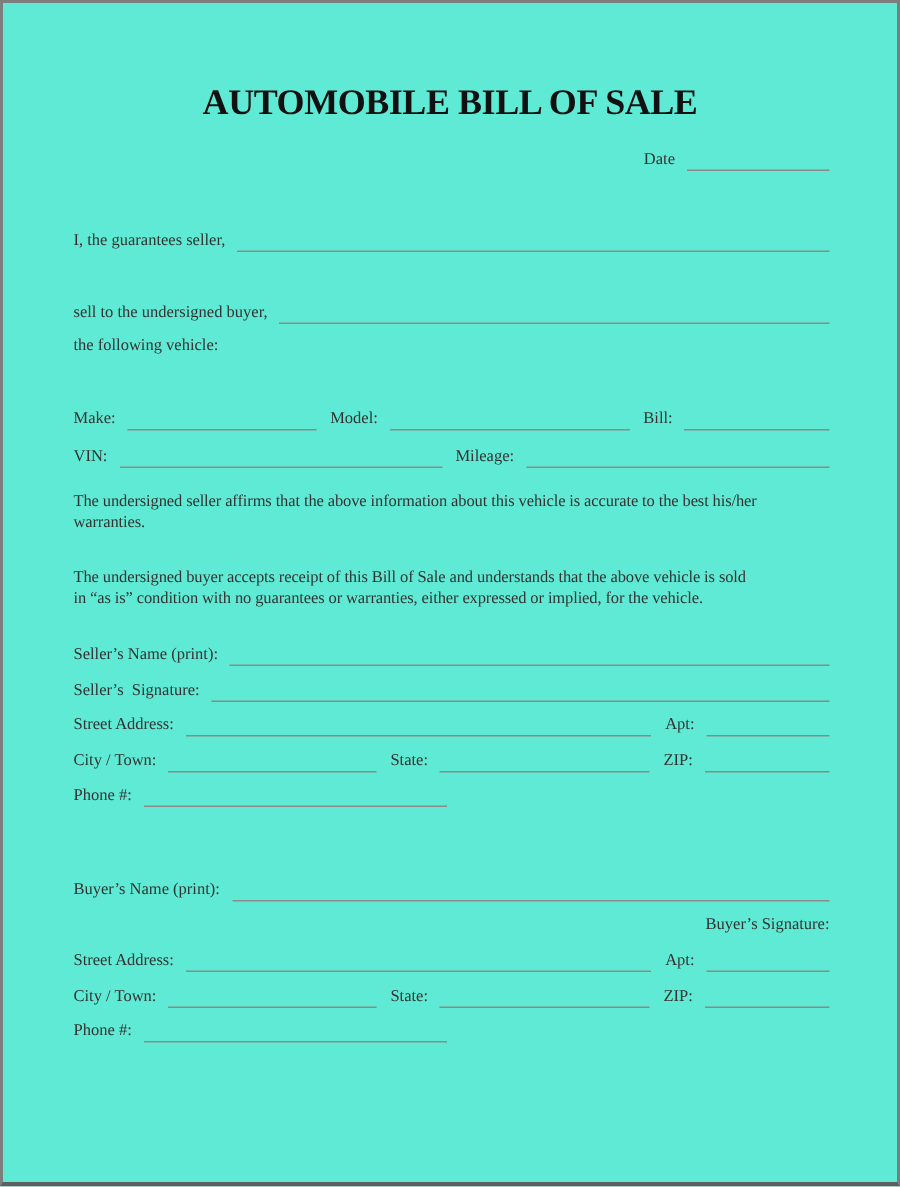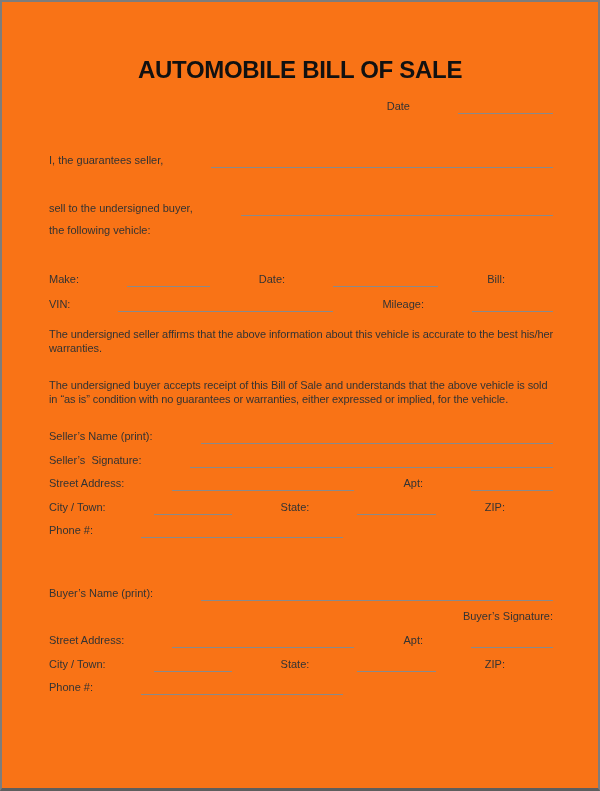--- a/index.html
+++ b/index.html
@@ -1,36 +1,36 @@
 <!DOCTYPE html>
 <html><head>
 <meta charset="utf-8">
 <style>
   html,body{margin:0;padding:0;background:#ffffff;}
   .page{
     position:relative;
     width:600px;height:791px;
     box-sizing:border-box;
-    background:#f97316;
+    background:#5eead4;
     border:2px solid #7d7d7d;
     border-bottom:3px solid #5e5e5e;
-    font-family:Liberation Sans, sans-serif;
+    font-family:Liberation Serif, serif;
     font-size:11px;
     color:#333333;
     overflow:hidden;
   }
   .title{
     position:absolute;top:54px;left:0;right:0;
     text-align:center;
     font-size:24px;font-weight:bold;letter-spacing:-0.3px;
     color:#111111;white-space:nowrap;
   }
   .row{
     position:absolute;left:47px;right:45px;height:16px;
-    display:flex;align-items:flex-end;gap:40px;
+    display:flex;align-items:flex-end;
   }
   .row.right{justify-content:flex-end;}
   .lbl{white-space:pre;line-height:15px;}
   .lbl.mid{margin-left:9px;}
   .line{
     height:16px;
     border-bottom:1px solid #8a8a8a;
     margin-left:8px;
     overflow:hidden;
   }
@@ -92,21 +92,21 @@
     <span class="line fill"></span>
   </div>
 
   <div class="row r-intro4">
     <span class="lbl">the following vehicle:</span>
   </div>
 
   <div class="row r-veh1">
     <span class="lbl">Make:</span>
     <span class="line w-make"></span>
-    <span class="lbl mid">Date:</span>
+    <span class="lbl mid">Model:</span>
     <span class="line w-model"></span>
     <span class="lbl mid">Bill:</span>
     <span class="line fill"></span>
   </div>
 
   <div class="row r-veh2">
     <span class="lbl">VIN:</span>
     <span class="line w-vin"></span>
     <span class="lbl mid">Mileage:</span>
     <span class="line fill"></span>

